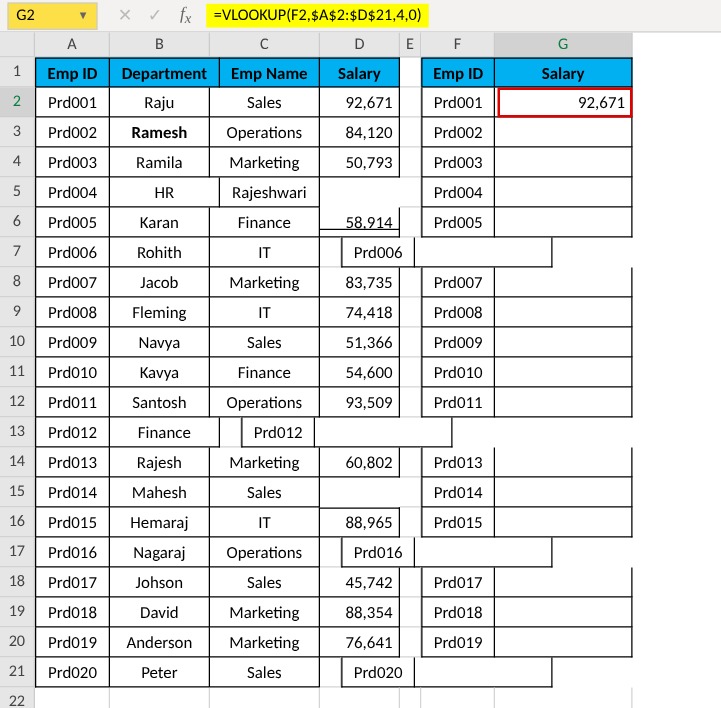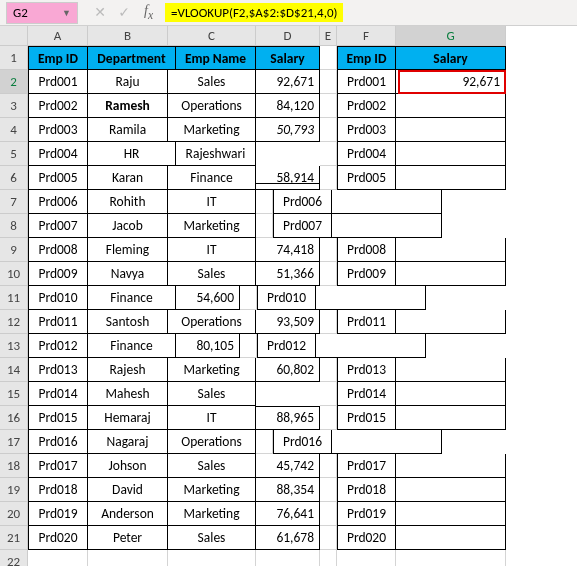--- a/index.html
+++ b/index.html
@@ -1,21 +1,21 @@
 <!DOCTYPE html>
 <html><head>
 <meta charset="utf-8">
 <style>
   * { box-sizing: border-box; margin: 0; padding: 0; }
   body { font-family: Calibri, Arial, sans-serif; font-size: 14px; background: #fff; color: #000; user-select: none; }
   
   .wrap { width: 577px; }
   
   .namebox-row { display: flex; align-items: center; height: 26px; border-bottom: 1px solid #d0d0d0; background: #f3f2f1; }
-  .name-box { width: 72px; height: 22px; background: #f9a8d4; border: 1px solid #ccc; display: flex; align-items: center; padding: 0 6px; margin: 0 2px 0 6px; font-size: 13px; position: relative; }
+  .name-box { width: 72px; height: 22px; background: #fde047; border: 1px solid #ccc; display: flex; align-items: center; padding: 0 6px; margin: 0 2px 0 6px; font-size: 13px; position: relative; }
   .name-box .drop { margin-left: auto; color: #666; font-size: 9px; }
   .fx-group { display: flex; align-items: center; gap: 8px; margin-left: 12px; }
   .fx-btn { color: #bbb; font-size: 14px; width: 16px; text-align: center; }
   .fx-btn.chk { color: #bbb; }
   .fx-lbl { font-style: italic; font-family: 'Times New Roman', serif; color: #666; font-size: 14px; margin-left: 4px; }
   .formula-bar { background: #ffff00; padding: 2px 6px; margin-left: 4px; font-size: 13px; color: #000; }
   
   .sheet { display: flex; }
   .rownums { display: flex; flex-direction: column; }
   .cornercell, .rownum, .colhead { background: #e6e6e6; border-right: 1px solid #ccc; border-bottom: 1px solid #ccc; color: #444; display: flex; align-items: center; justify-content: center; font-size: 13px; }
@@ -122,21 +122,21 @@
             <div class="cell bord ctr colC" style="width: 88px;">Operations</div>
             <div class="cell bord rt colD" style="width: 64px; text-align: right;">84,120</div>
             <div class="cell colE" style="width: 17px;"></div>
             <div class="cell bord first ctr colF" style="width: 59px;">Prd002</div>
             <div class="cell bord rt colG" style="width: 110px;"></div>
           </div>
           <div class="row">
             <div class="cell bord first ctr colA" style="width: 60px;">Prd003</div>
             <div class="cell bord ctr colB" style="width: 80px;">Ramila</div>
             <div class="cell bord ctr colC" style="width: 88px;">Marketing</div>
-            <div class="cell bord rt colD" style="width: 64px; font-style: italic;">50,793</div>
+            <div class="cell bord rt colD" style="width: 64px;">50,793</div>
             <div class="cell colE" style="width: 17px;"></div>
             <div class="cell bord first ctr colF" style="width: 59px;">Prd003</div>
             <div class="cell bord rt colG" style="width: 110px;"></div>
           </div>
           <div class="row">
             <div class="cell bord first ctr colA" style="width: 60px;">Prd004</div>
             <div class="cell bord ctr colC" style="width: 88px;">HR</div>
             <div class="cell bord ctr colB" style="width: 80px;">Rajeshwari</div>
             <div class="cell bord rt colD" style="width: 64px; margin-top: 41px;">77,833</div>
             <div class="cell colE" style="width: 17px;"></div>
@@ -157,20 +157,21 @@
             <div class="cell bord ctr colB" style="width: 80px; text-align: center;">Rohith</div>
             <div class="cell bord ctr colC" style="width: 88px;">IT</div>
             <div class="cell colE" style="width: 17px;"></div>
             <div class="cell bord first ctr colF" style="width: 59px;">Prd006</div>
             <div class="cell bord rt colG" style="width: 110px;"></div>
           </div>
           <div class="row">
             <div class="cell bord first ctr colA" style="width: 60px;">Prd007</div>
             <div class="cell bord ctr colB" style="width: 80px;">Jacob</div>
             <div class="cell bord ctr colC" style="width: 88px;">Marketing</div>
+            <div class="cell bord rt colD" style="width: 64px;">83,735</div>
             <div class="cell colE" style="width: 17px;"></div>
             <div class="cell bord first ctr colF" style="width: 59px;">Prd007</div>
             <div class="cell bord rt colG" style="width: 110px;"></div>
           </div>
           <div class="row">
             <div class="cell bord first ctr colA" style="width: 60px;">Prd008</div>
             <div class="cell bord ctr colB" style="width: 80px;">Fleming</div>
             <div class="cell bord ctr colC" style="width: 88px;">IT</div>
             <div class="cell bord rt colD" style="width: 64px;">74,418</div>
             <div class="cell colE" style="width: 17px;"></div>
@@ -181,39 +182,39 @@
             <div class="cell bord first ctr colA" style="width: 60px;">Prd009</div>
             <div class="cell bord ctr colB" style="width: 80px;">Navya</div>
             <div class="cell bord ctr colC" style="width: 88px;">Sales</div>
             <div class="cell bord rt colD" style="width: 64px;">51,366</div>
             <div class="cell colE" style="width: 17px;"></div>
             <div class="cell bord first ctr colF" style="width: 59px;">Prd009</div>
             <div class="cell bord rt colG" style="width: 110px;"></div>
           </div>
           <div class="row">
             <div class="cell bord first ctr colA" style="width: 60px;">Prd010</div>
+            <div class="cell bord ctr colB" style="width: 80px;">Kavya</div>
             <div class="cell bord ctr colC" style="width: 88px;">Finance</div>
             <div class="cell bord rt colD" style="width: 64px;">54,600</div>
             <div class="cell colE" style="width: 17px;"></div>
             <div class="cell bord first ctr colF" style="width: 59px;">Prd010</div>
             <div class="cell bord rt colG" style="width: 110px;"></div>
           </div>
           <div class="row">
             <div class="cell bord first ctr colA" style="width: 60px;">Prd011</div>
             <div class="cell bord ctr colB" style="width: 80px;">Santosh</div>
             <div class="cell bord ctr colC" style="width: 88px;">Operations</div>
             <div class="cell bord rt colD" style="width: 64px;">93,509</div>
             <div class="cell colE" style="width: 17px;"></div>
             <div class="cell bord first ctr colF" style="width: 59px;">Prd011</div>
             <div class="cell bord rt colG" style="width: 110px;"></div>
           </div>
           <div class="row">
             <div class="cell bord first ctr colA" style="width: 60px;">Prd012</div>
             <div class="cell bord ctr colC" style="width: 88px;">Finance</div>
-            <div class="cell bord rt colD" style="width: 64px;">80,105</div>
             <div class="cell colE" style="width: 17px;"></div>
             <div class="cell bord first ctr colF" style="width: 59px;">Prd012</div>
             <div class="cell bord rt colG" style="width: 110px;"></div>
           </div>
           <div class="row">
             <div class="cell bord first ctr colA" style="width: 60px;">Prd013</div>
             <div class="cell bord ctr colB" style="width: 80px;">Rajesh</div>
             <div class="cell bord ctr colC" style="width: 88px;">Marketing</div>
             <div class="cell bord rt colD" style="width: 64px;">60,802</div>
             <div class="cell colE" style="width: 17px;"></div>
@@ -270,21 +271,20 @@
             <div class="cell bord ctr colC" style="width: 88px;">Marketing</div>
             <div class="cell bord rt colD" style="width: 64px;">76,641</div>
             <div class="cell colE" style="width: 17px;"></div>
             <div class="cell bord first ctr colF" style="width: 59px;">Prd019</div>
             <div class="cell bord rt colG" style="width: 110px;"></div>
           </div>
           <div class="row">
             <div class="cell bord first ctr colA" style="width: 60px;">Prd020</div>
             <div class="cell bord ctr colB" style="width: 80px;">Peter</div>
             <div class="cell bord ctr colC" style="width: 88px;">Sales</div>
-            <div class="cell bord rt colD" style="width: 64px;">61,678</div>
             <div class="cell colE" style="width: 17px;"></div>
             <div class="cell bord first ctr colF" style="width: 59px;">Prd020</div>
             <div class="cell bord rt colG" style="width: 110px;"></div>
           </div>
           <div class="row">
             <div class="cell colA" style="width: 60px;"></div>
             <div class="cell colB" style="width: 80px;"></div>
             <div class="cell colC" style="width: 88px;"></div>
             <div class="cell colD" style="width: 64px;"></div>
             <div class="cell colE" style="width: 17px;"></div>

